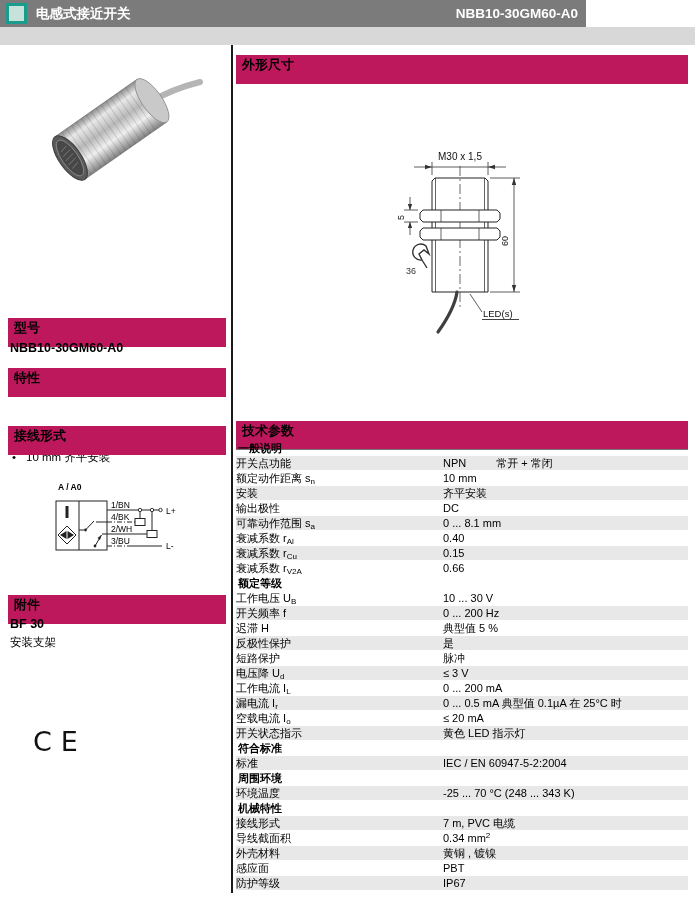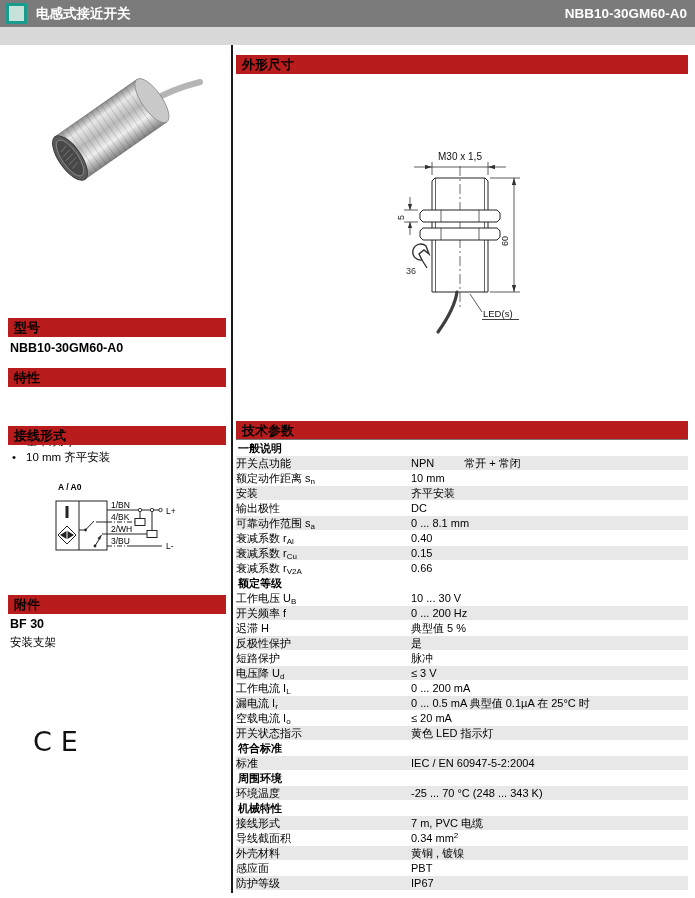--- a/index.html
+++ b/index.html
@@ -1,42 +1,42 @@
 <!DOCTYPE html>
 <html><head>
 <meta charset="utf-8">
 <style>
   html,body{margin:0;padding:0;background:#fff;}
   #page{position:relative;width:695px;height:898px;background:#fff;overflow:hidden;
         font-family:"Liberation Sans","DejaVu Sans",sans-serif;color:#000;}
   
-  .topbar{position:absolute;left:0;top:0;width:695px;height:27px;background:#7b7b7b;}
+  .topbar{position:absolute;left:0;top:0;width:586px;height:27px;background:#7b7b7b;}
   .topbar .logo{position:absolute;left:6px;top:3px;width:21px;height:21px;box-sizing:border-box;
         background:#c6e2db;border:3px solid #1a9b8b;}
   .topbar .title{position:absolute;left:36px;top:0;line-height:27px;color:#fff;font-weight:bold;font-size:13.5px;}
   .topbar .model{position:absolute;right:8px;top:0;line-height:27px;color:#fff;font-weight:bold;font-size:13.5px;}
   .substrip{position:absolute;left:0;top:27px;width:695px;height:18px;background:#d8d8d8;}
   .vdivider{position:absolute;left:231px;top:45px;width:2px;height:848px;background:#1a1a1a;}
   
-  .bar{position:absolute;height:19px;background:#b91c1c;font-weight:bold;font-size:13px;
+  .bar{position:absolute;height:29px;background:#be185d;font-weight:bold;font-size:13px;
        line-height:19px;padding-left:6px;box-sizing:border-box;}
   .bar.left{left:8px;width:218px;}
   .bar.right{left:236px;width:452px;}
   .txt{position:absolute;font-size:11.5px;}
   .txt.b{font-weight:bold;font-size:12.5px;}
   .bullet-row{position:absolute;left:12px;font-size:11.5px;margin-top:44px;}
   .bullet-row .dot{display:inline-block;width:14px;}
   
   #tech-table{position:absolute;left:236px;top:441px;width:452px;}
   .trow{height:15px;box-sizing:border-box;font-size:11px;line-height:15px;}
   .trow.sec{font-weight:bold;padding-left:2px;}
   .trow.param{display:flex;}
   .trow.gray{background:#e8e8e8;border-bottom:1px solid #fff;line-height:14px;}
   .cell-label{width:175px;flex:none;}
-  .cell-value{flex:1;white-space:nowrap;}
+  .cell-value{flex:1;white-space:nowrap;margin-left:32px;}
   sub{font-size:8px;vertical-align:-2px;line-height:0;}
   sup{font-size:8px;vertical-align:4px;line-height:0;}
   .ce{position:absolute;left:33px;top:726px;font-size:27px;letter-spacing:9px;color:#111;
       font-family:"DejaVu Sans",sans-serif;}
   svg text{font-family:"Liberation Sans","DejaVu Sans",sans-serif;}
 </style>
 </head>
 <body>
 
 <div id="page">

